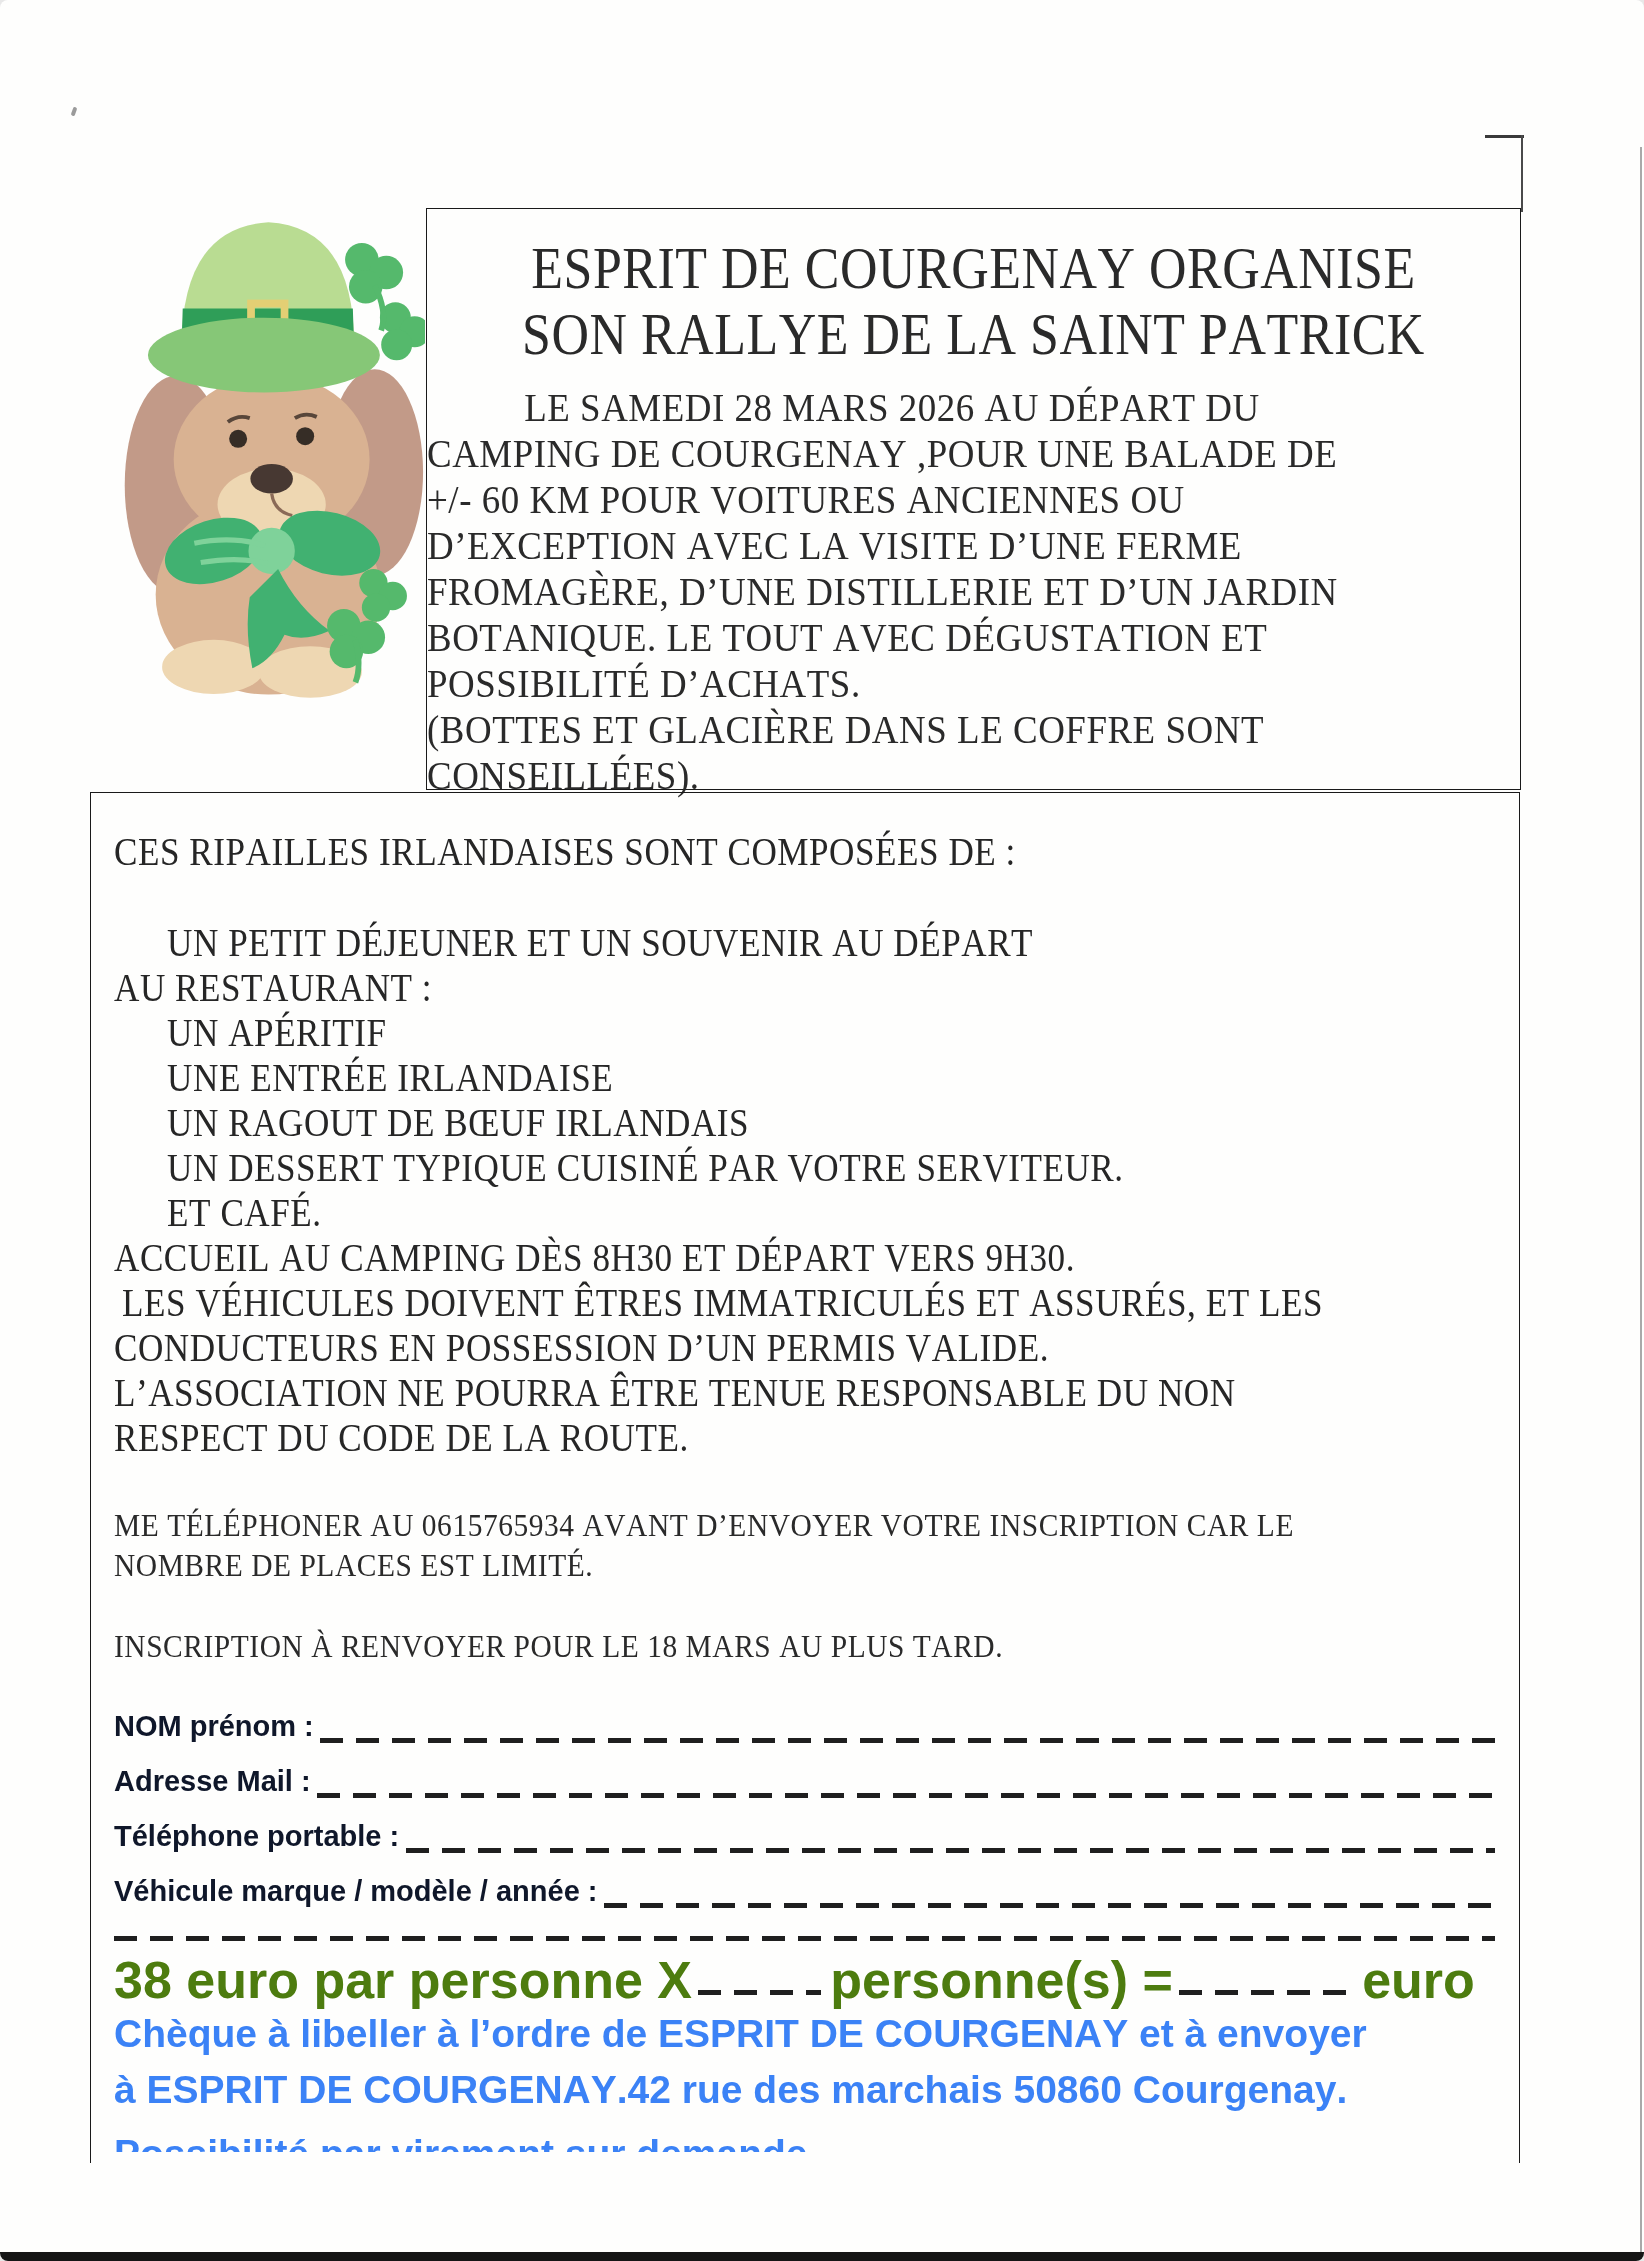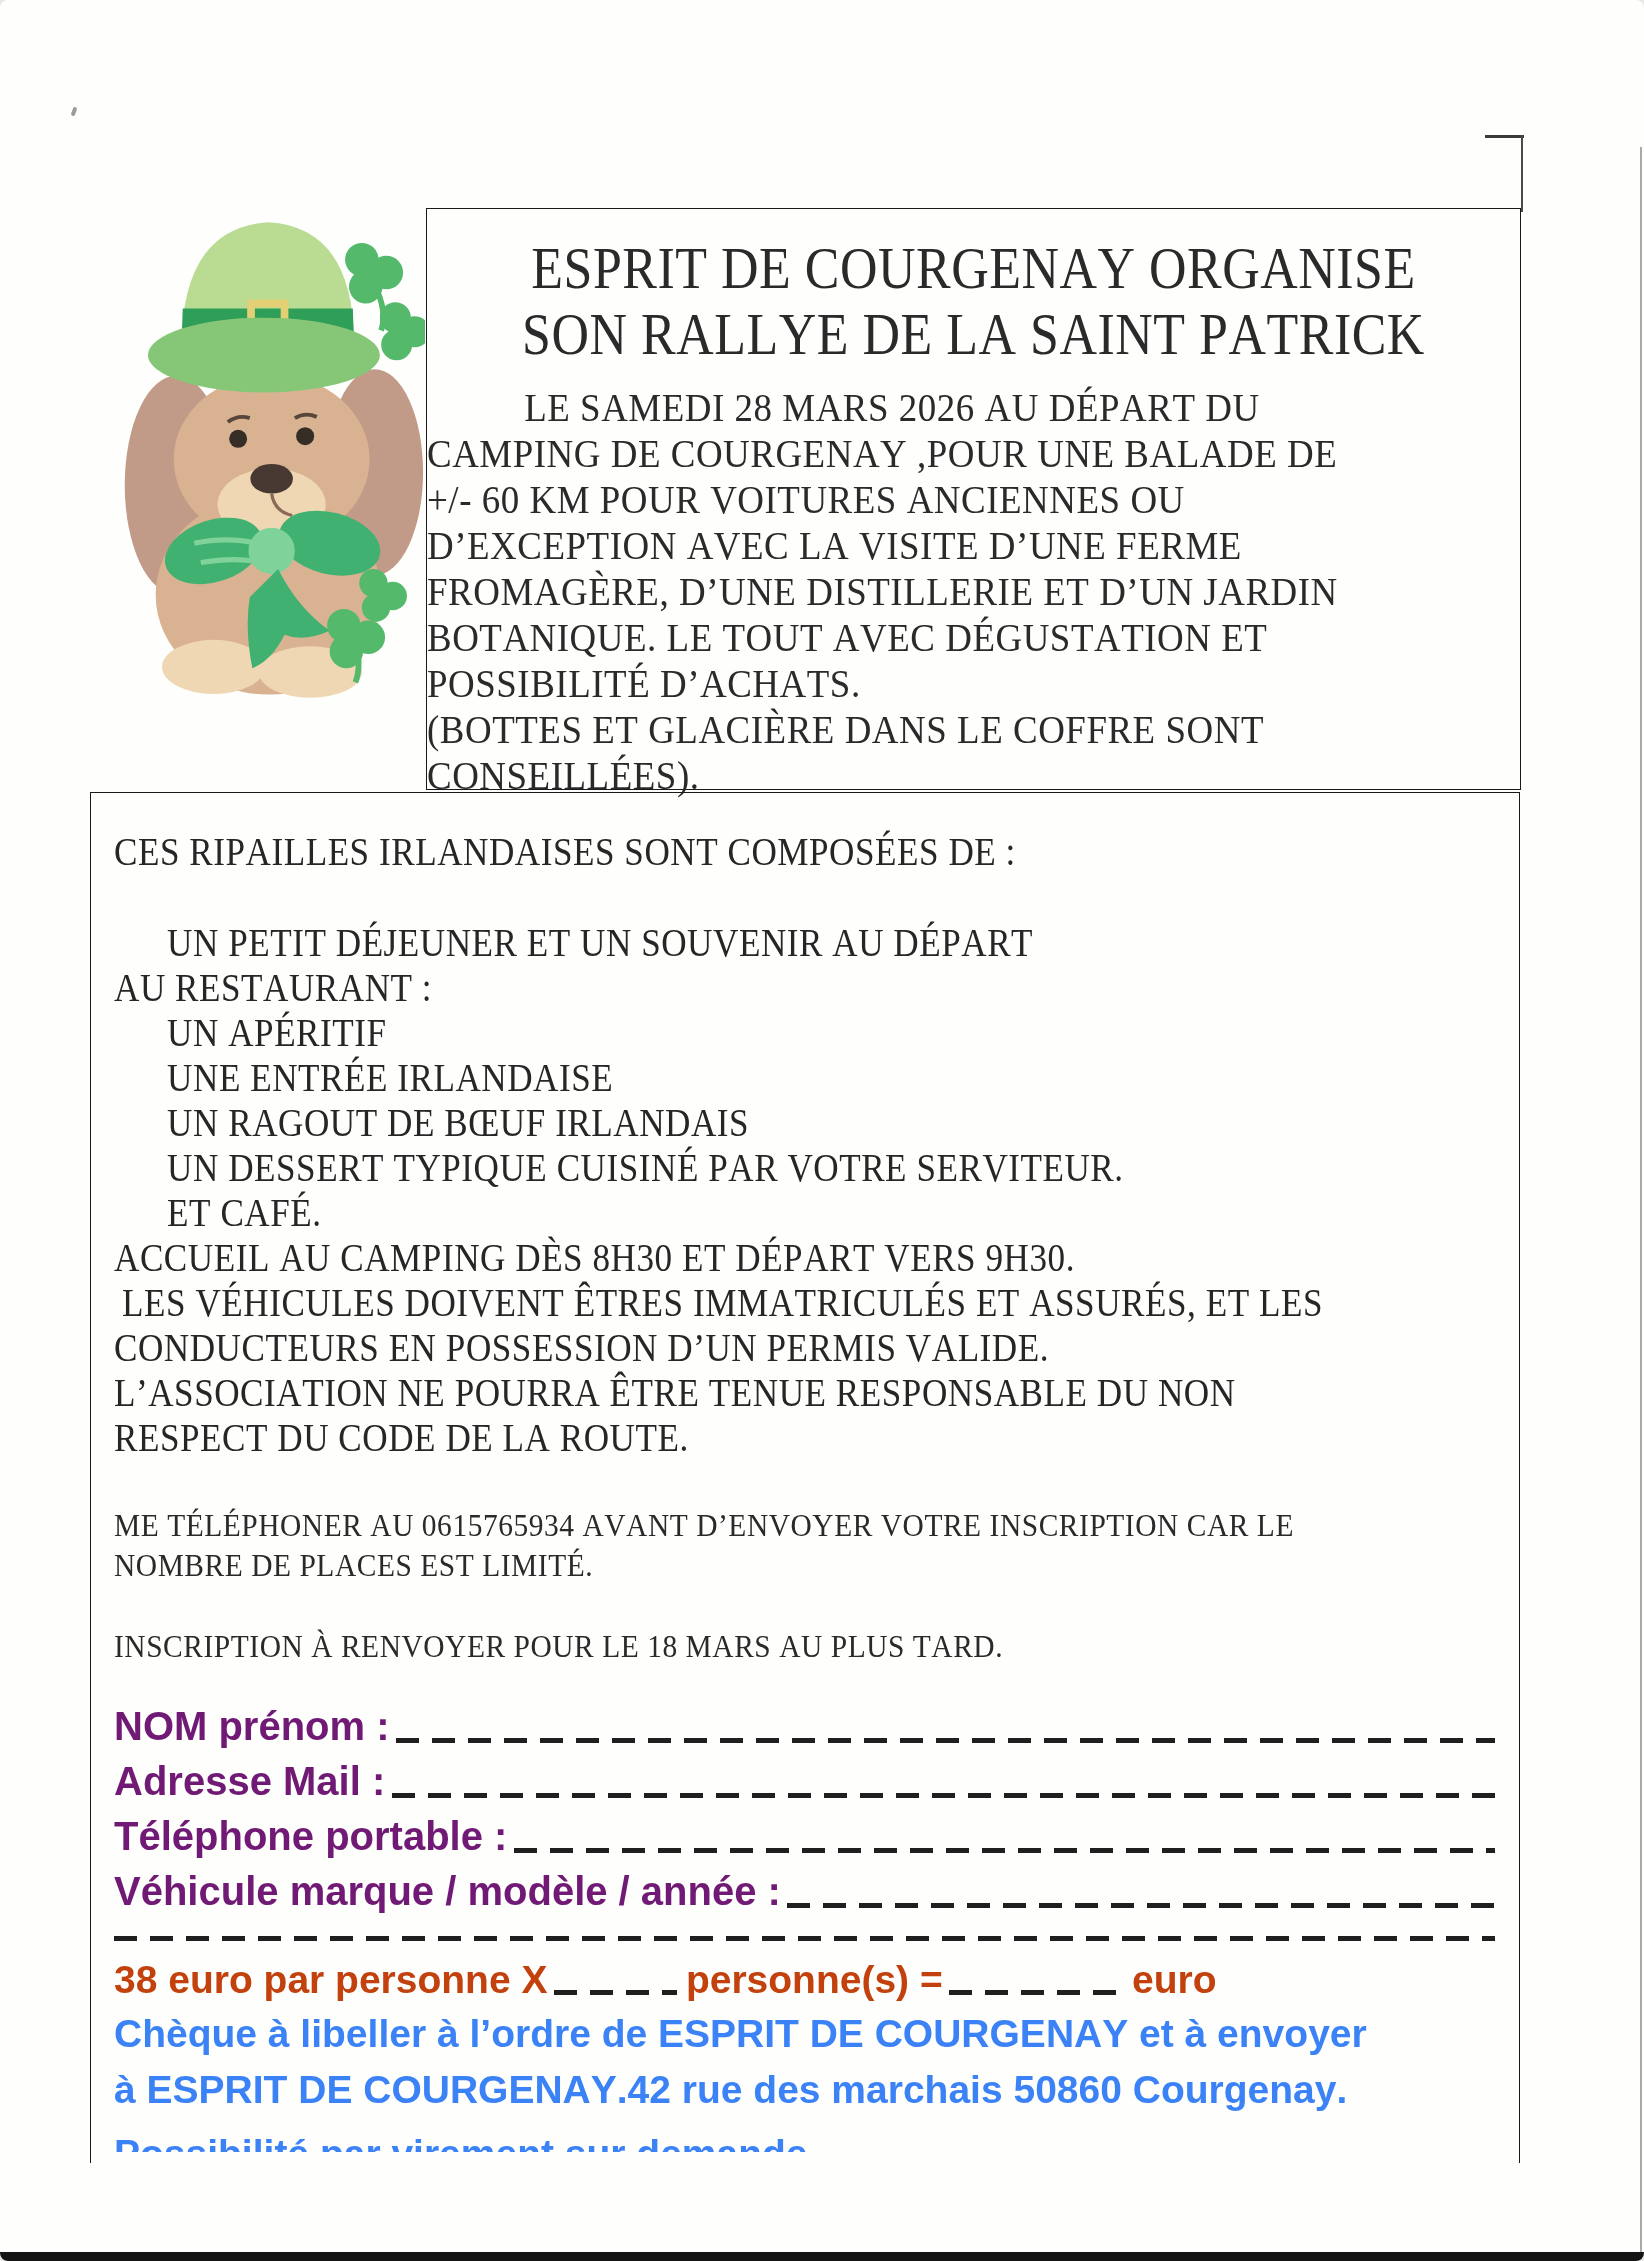--- a/index.html
+++ b/index.html
@@ -57,34 +57,34 @@
     white-space:nowrap;transform:scaleX(0.92);transform-origin:0 50%;
     color:#2a2a2a;letter-spacing:0.6px;
   }
   #deadline{margin-top:41px;}
 
   
   #form-rows{margin-top:31px;padding-right:15.5px;}
   .form-row{display:flex;align-items:flex-end;height:55px;}
   .form-label{
     font-family:"Liberation Sans",sans-serif;font-weight:bold;
-    font-size:40px;line-height:52px;white-space:nowrap;color:#701a75;
+    font-size:29px;line-height:52px;white-space:nowrap;color:#0f172a;
   }
   .dash{
     flex:1;height:5.2px;margin:0 9px 9px 6.4px;
     background:repeating-linear-gradient(90deg,#1f1f1f 0 23px,transparent 23px 36px);
   }
   .dash.fixed{flex:none;}
   #full-dash-row{margin-top:19.3px;padding-right:15.5px;}
   #full-dash-row .dash{margin-left:0;}
 
   #price-row{display:flex;align-items:flex-end;margin-top:14px;padding-right:271px;height:49px;}
   .price-text{
     font-family:"Liberation Sans",sans-serif;font-weight:bold;
-    font-size:39px;line-height:48px;white-space:nowrap;color:#c2410c;
+    font-size:52px;line-height:48px;white-space:nowrap;color:#4d7c0f;
   }
   #price-dash-1{width:123px;}
   #price-dash-2{width:174px;}
 
   .cheque-line{
     font-family:"Liberation Sans",sans-serif;font-weight:bold;
     font-size:39px;line-height:53px;white-space:nowrap;color:#3b82f6;
     margin-top:2.6px;
   }
   #cut-row{height:27px;overflow:hidden;margin-top:9px;}

